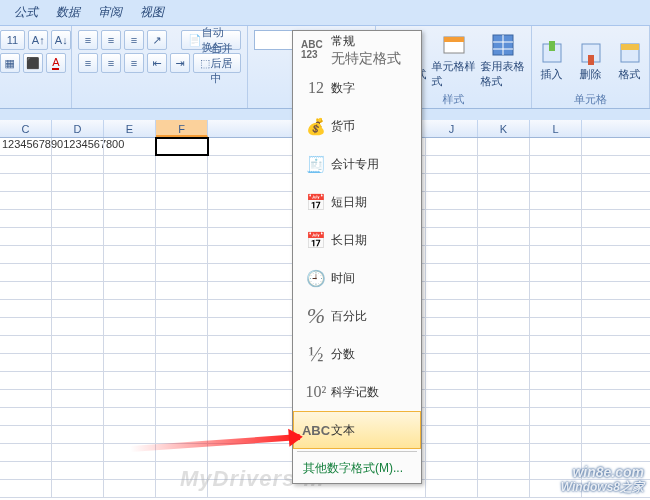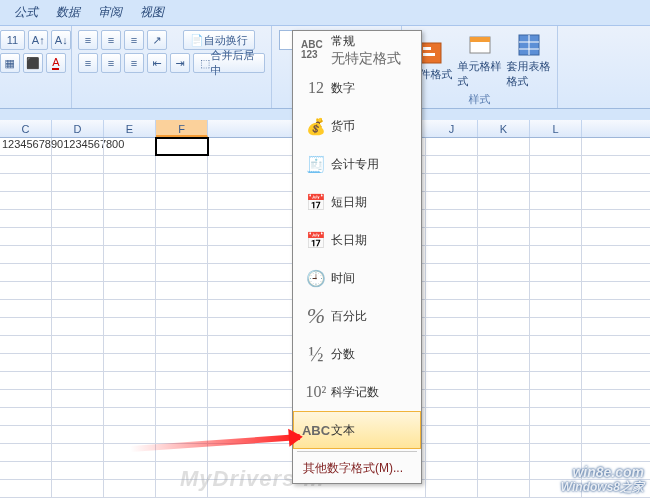--- a/index.html
+++ b/index.html
@@ -62,21 +62,21 @@
   }
   .dd-item {
     display: flex; align-items: center; gap: 0; padding: 6px 8px;
     cursor: pointer; height: 38px;
   }
   .dd-item.hover { background: linear-gradient(#fff6dc,#ffe59a); border: 1px solid #f0b33a; padding: 5px 7px; }
   .dd-ico { width: 30px; display: flex; justify-content: center; color: #6a6a6a; font-size: 16px; }
   .dd-txt { display: flex; flex-direction: column; font-size: 12px; color: #333; }
   .dd-sub { font-size: 14px; color: #6a6a6a; }
   .dd-sep { height: 1px; background: #c9c9c9; margin: 2px 4px; }
-  .dd-footer { padding: 6px 10px; font-size: 12px; color: #7f1d1d; cursor: pointer; }
+  .dd-footer { padding: 6px 10px; font-size: 12px; color: #15803d; cursor: pointer; }
 
   .arrow {
     position: absolute; left: 130px; top: 440px; width: 170px; height: 6px;
     background: linear-gradient(to right, rgba(255,0,0,0), #ff1a1a);
     transform: rotate(-4deg); z-index: 60;
   }
   .arrow::after {
     content: ""; position: absolute; right: -12px; top: -6px;
     border: 9px solid transparent; border-left: 14px solid #ff1a1a;
   }
@@ -192,20 +192,46 @@
             <line x1="2" y1="9" x2="22" y2="9" stroke="#fff"></line>
             <line x1="2" y1="16" x2="22" y2="16" stroke="#fff"></line>
             <line x1="12" y1="2" x2="12" y2="22" stroke="#fff"></line>
           </svg>
         <span>套用表格格式</span>
       </div>
     </div>
     <div class="group-label">样式</div>
   </div>
 
+  <div class="group" style="width:118px">
+    <div class="row" style="flex:1">
+      <div class="bigbtn" style="width:36px">
+        <svg class="ico24" viewBox="0 0 24 24">
+            <rect x="3" y="3" width="18" height="18" fill="#dce9fb" stroke="#6f95c8"></rect>
+            <rect x="9" y="0" width="6" height="10" fill="#6fbf4a"></rect>
+          </svg>
+        <span>插入</span>
+      </div>
+      <div class="bigbtn" style="width:36px">
+        <svg class="ico24" viewBox="0 0 24 24">
+            <rect x="3" y="3" width="18" height="18" fill="#dce9fb" stroke="#6f95c8"></rect>
+            <rect x="9" y="14" width="6" height="10" fill="#d65a3a"></rect>
+          </svg>
+        <span>删除</span>
+      </div>
+      <div class="bigbtn" style="width:36px">
+        <svg class="ico24" viewBox="0 0 24 24">
+            <rect x="3" y="3" width="18" height="18" fill="#dce9fb" stroke="#6f95c8"></rect>
+            <rect x="3" y="3" width="18" height="6" fill="#f2c14a"></rect>
+          </svg>
+        <span>格式</span>
+      </div>
+    </div>
+    <div class="group-label">单元格</div>
+  </div>
 </div>
 
 <div class="sheet">
   <div class="colhdrs">
     <div class="ch">C</div>
     <div class="ch">D</div>
     <div class="ch">E</div>
     <div class="ch sel">F</div>
     <div style="width:218px"></div>
     <div class="ch">J</div>

